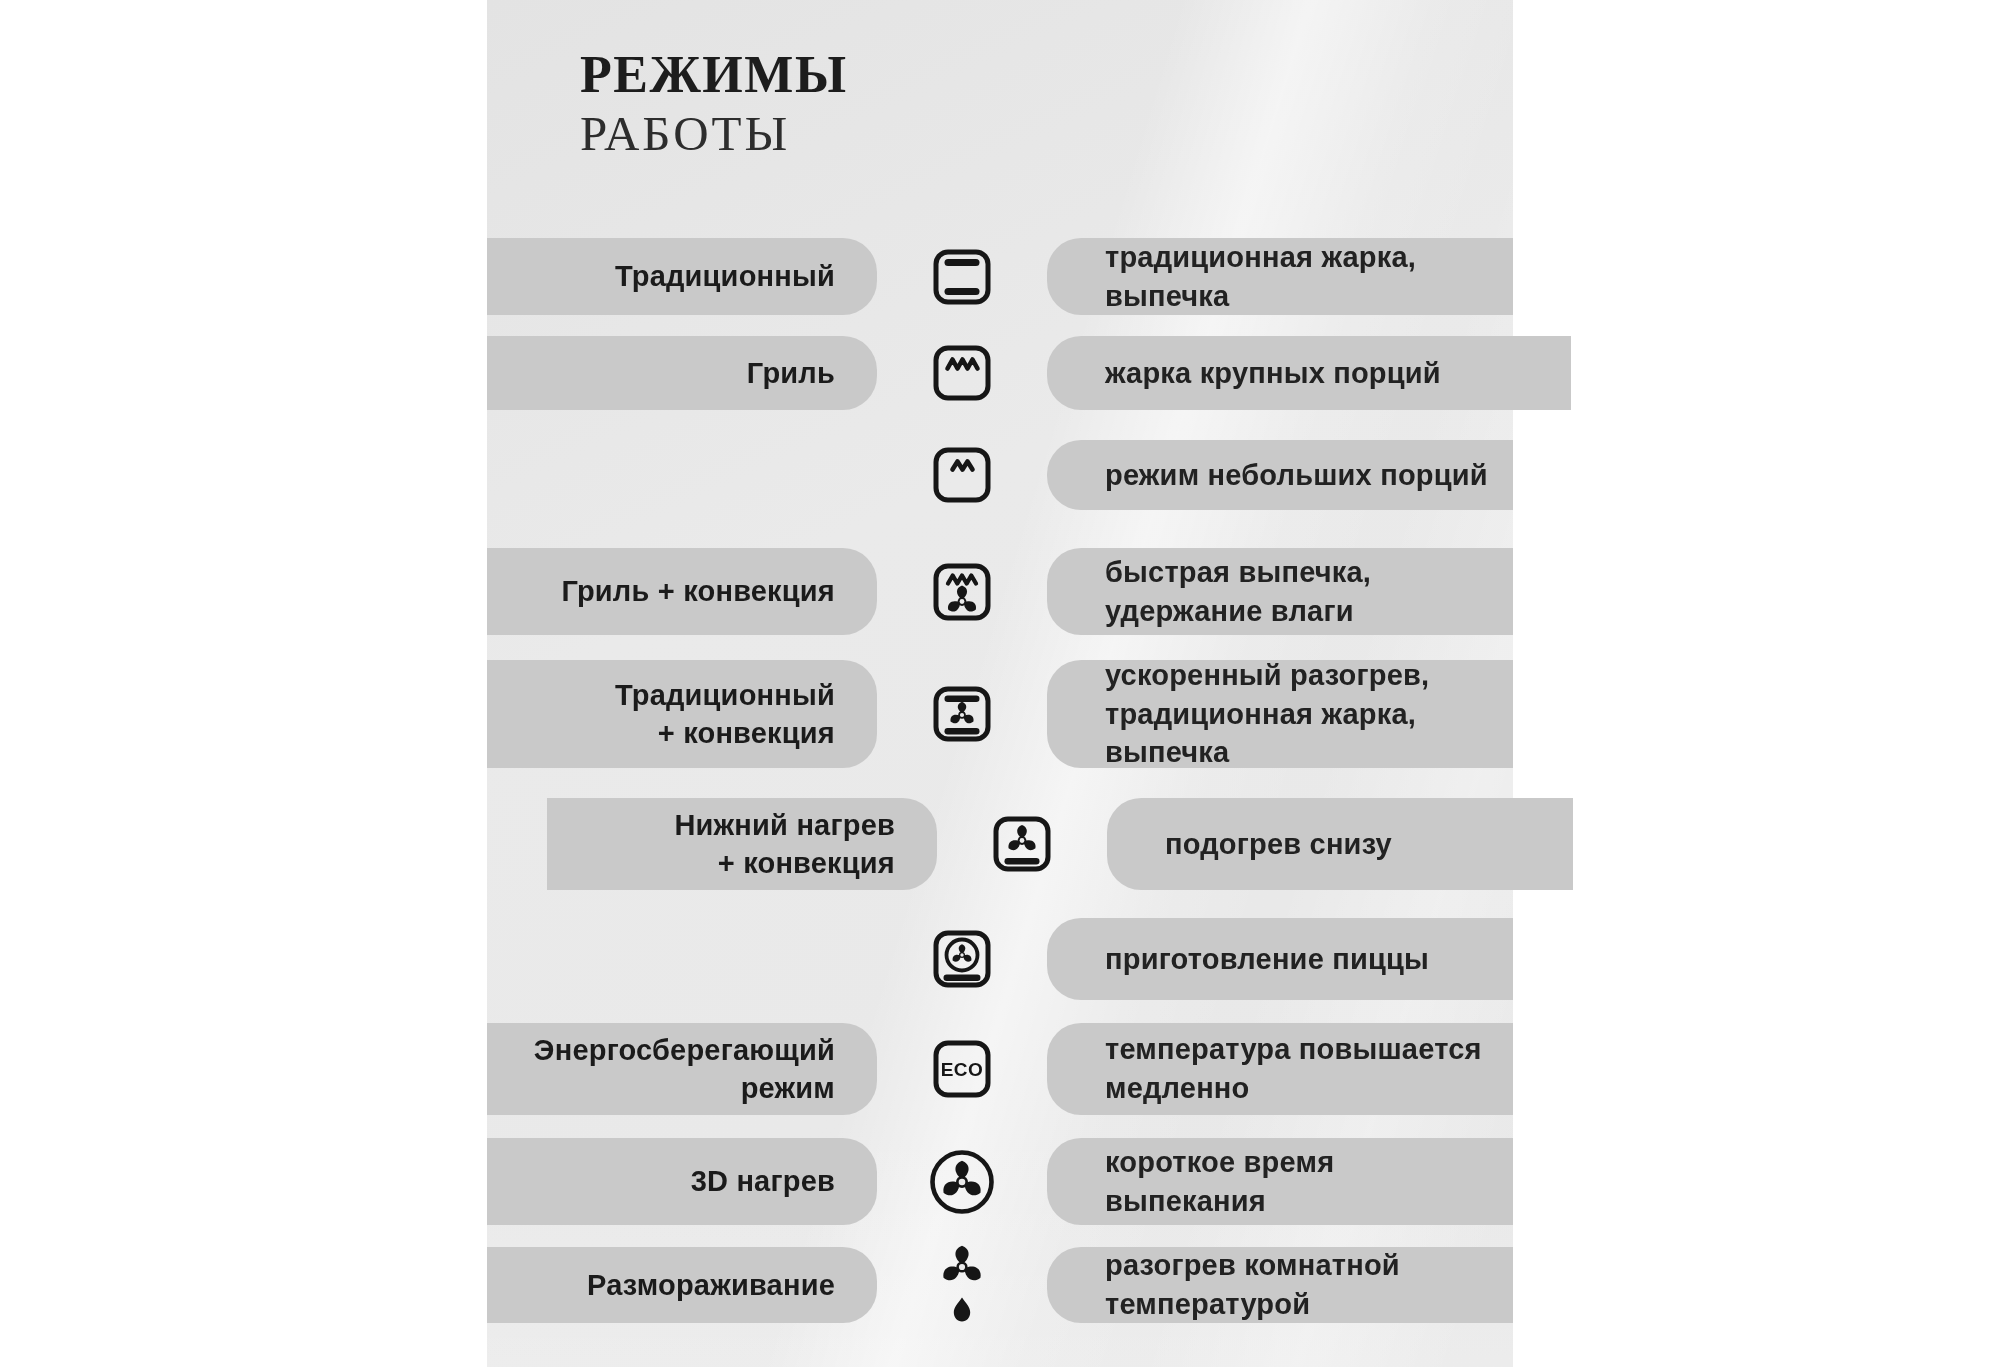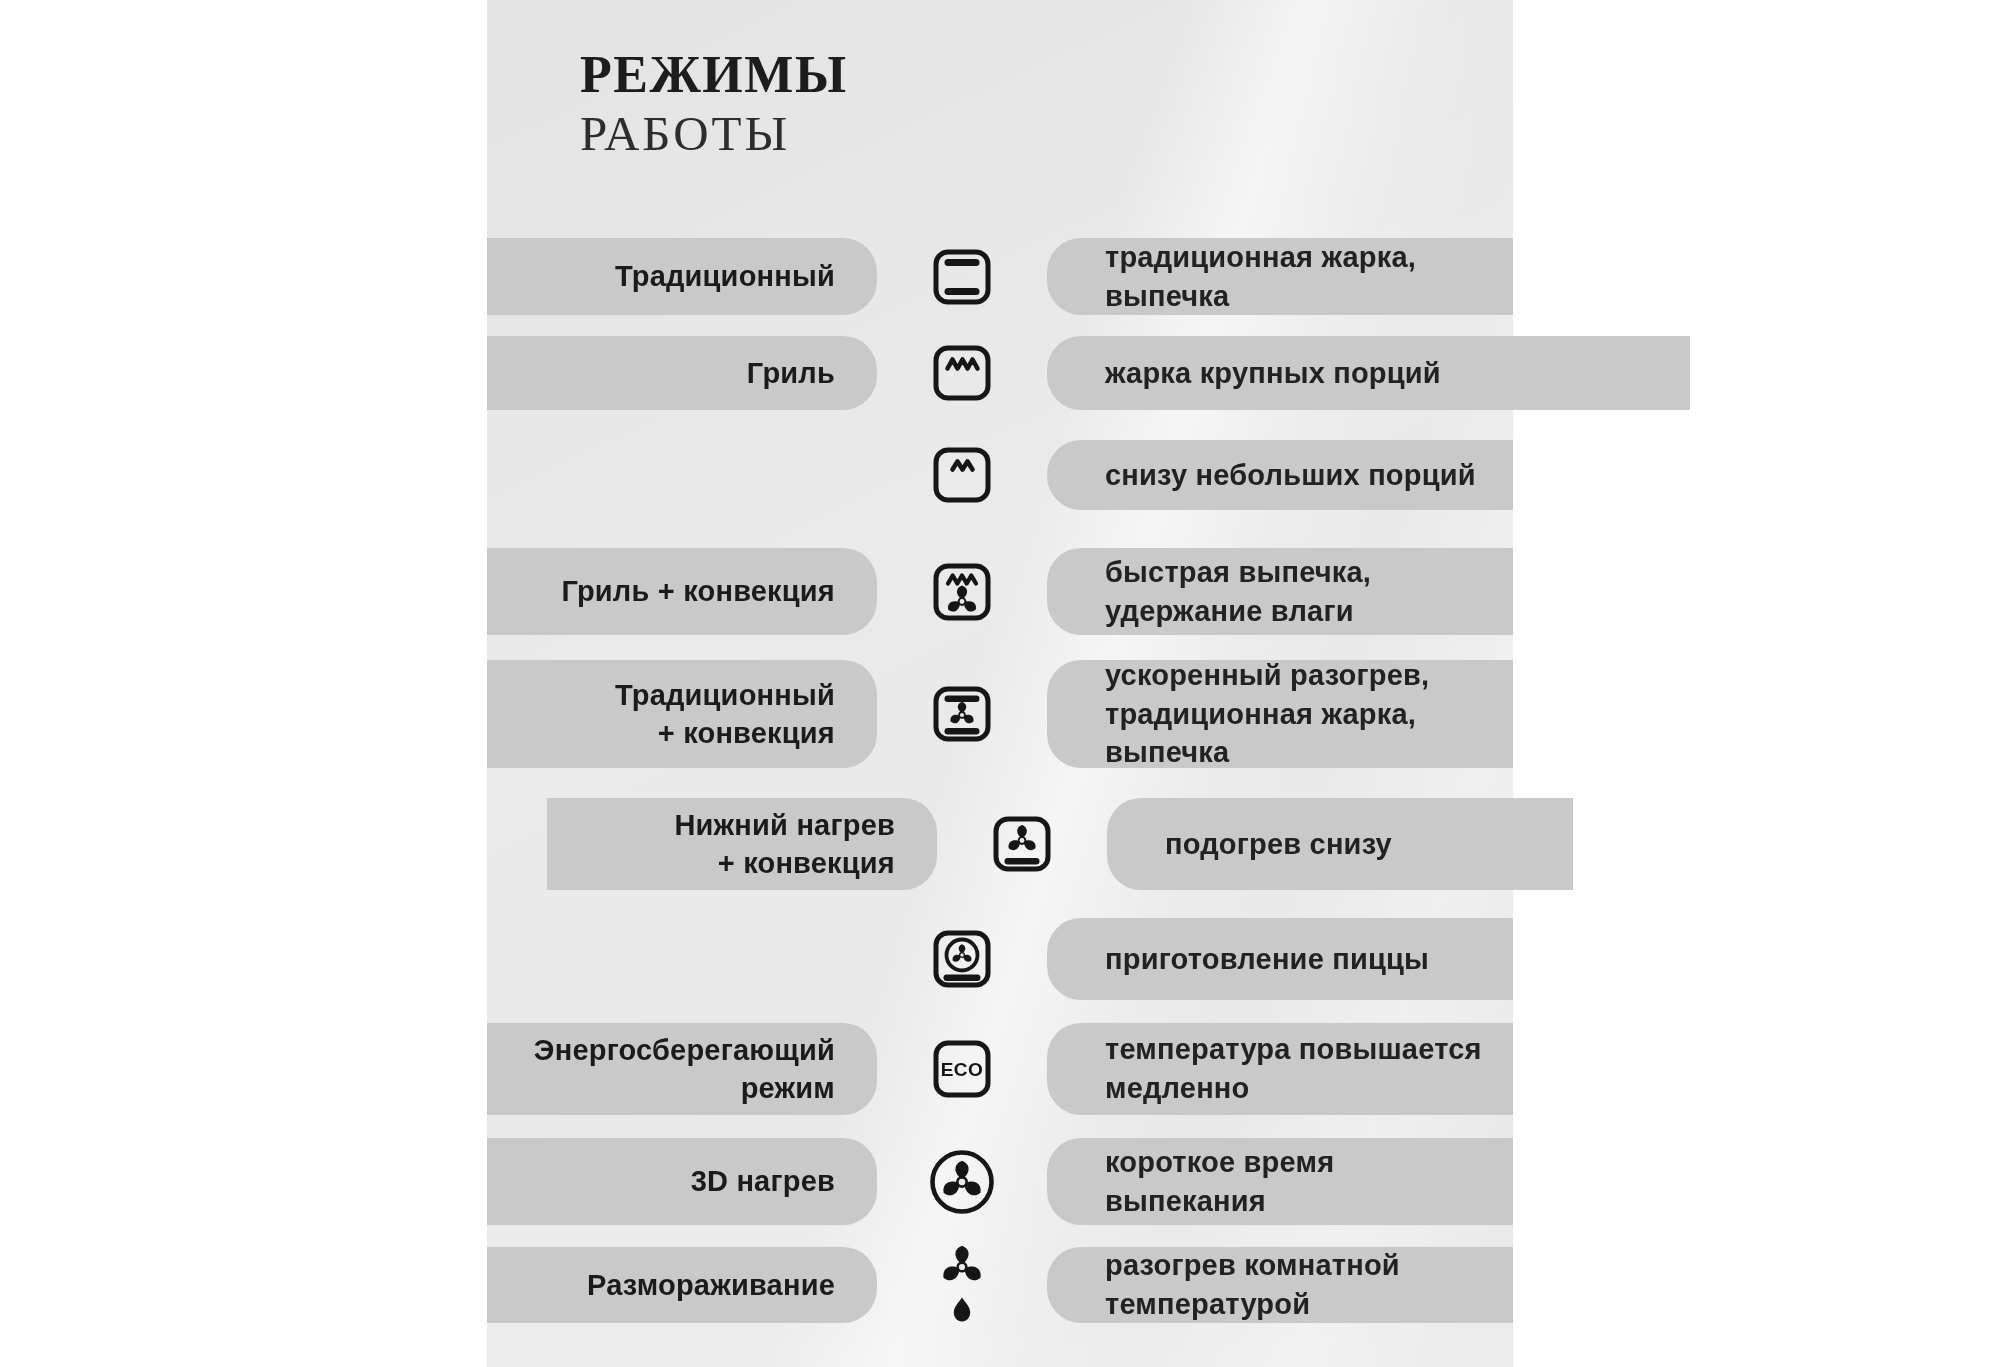--- a/index.html
+++ b/index.html
@@ -75,21 +75,21 @@
         <rect x="11.5" y="10" width="35" height="7" rx="3.5" fill="#161616"></rect>
         <rect x="11.5" y="39" width="35" height="7" rx="3.5" fill="#161616"></rect>
       </svg>
     </div>
     <div class="pill pill-right">
       <span class="mode-desc">традиционная жарка,
 выпечка</span>
     </div>
   </div>
 
-  <div class="row" style="top:336px;height:74px;left:487px;width:1203px;">
+  <div class="row" style="top:336px;height:74px;left:487px;width:1084px;">
     <div class="pill pill-left">
       <span class="mode-name">Гриль</span>
     </div>
     <div class="icon-wrap">
       <svg width="58" height="56" viewBox="0 0 58 56">
         <rect x="3" y="3" width="52" height="50" rx="12" fill="none" stroke="#161616" stroke-width="5"></rect>
         <path d="M14.5 23.5 L19.5 14.5 L24.5 23.5 L29.5 14.5 L34.5 23.5 L39.5 14.5 L44.5 23.5" fill="none" stroke="#161616" stroke-width="4.6" stroke-linecap="round" stroke-linejoin="round"></path>
       </svg>
     </div>
     <div class="pill pill-right">
@@ -98,21 +98,21 @@
   </div>
 
   <div class="row" style="top:440px;height:70px;left:487px;width:1026px;">
     <div class="icon-wrap">
       <svg width="58" height="56" viewBox="0 0 58 56">
         <rect x="3" y="3" width="52" height="50" rx="12" fill="none" stroke="#161616" stroke-width="5"></rect>
         <path d="M19.5 22.5 L24.5 14.5 L29.5 22.5 L34.5 14.5 L39.5 22.5" fill="none" stroke="#161616" stroke-width="4.6" stroke-linecap="round" stroke-linejoin="round"></path>
       </svg>
     </div>
     <div class="pill pill-right">
-      <span class="mode-desc">снизу небольших порций</span>
+      <span class="mode-desc">режим небольших порций</span>
     </div>
   </div>
 
   <div class="row" style="top:548px;height:87px;left:487px;width:1026px;">
     <div class="pill pill-left">
       <span class="mode-name">Гриль + конвекция</span>
     </div>
     <div class="icon-wrap">
       <svg width="58" height="58" viewBox="0 0 58 58">
         <rect x="3" y="3" width="52" height="52" rx="12" fill="none" stroke="#161616" stroke-width="5"></rect>

